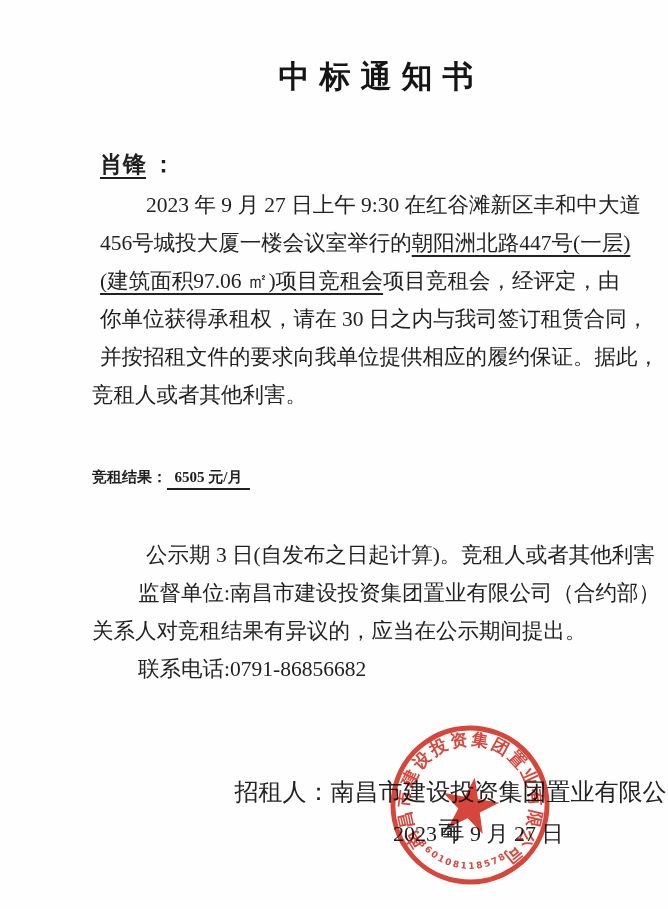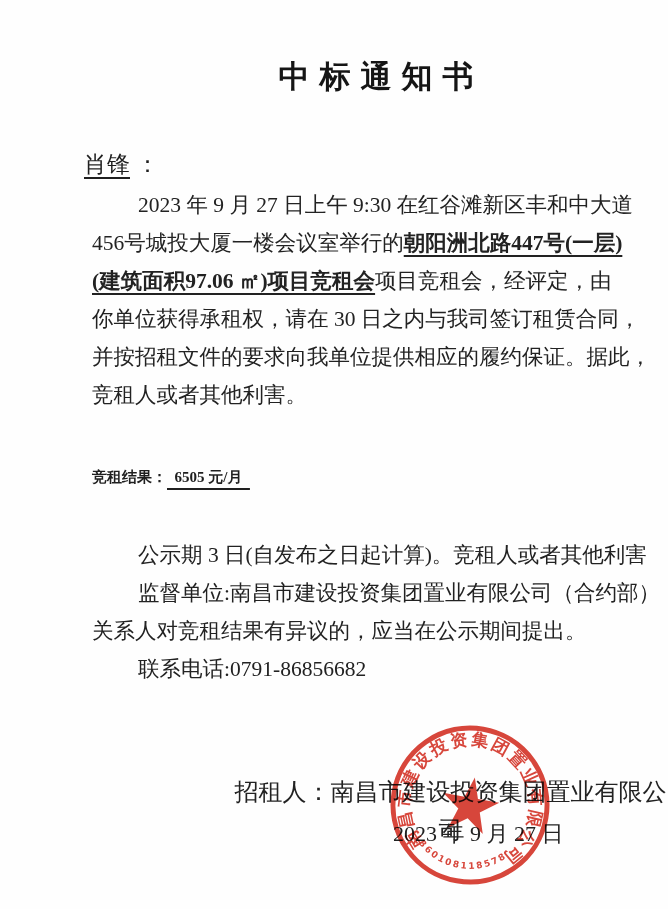--- a/index.html
+++ b/index.html
@@ -19,45 +19,45 @@
     width: 100%;
     text-align: center;
     font-size: 31px;
     font-weight: bold;
     letter-spacing: 10px;
     color: #151515;
     margin-left: 35px;
   }
   .salutation {
     position: absolute;
-    left: 84px; top: 146px;
+    left: 100px; top: 146px;
     height: 38px; line-height: 38px;
     font-size: 23px;
-    font-weight: normal;
+    font-weight: bold;
   }
   .u-name {
     text-decoration: underline;
     text-decoration-thickness: 2px;
     text-underline-offset: 5px;
     padding-right: 6px;
   }
   .para { position: absolute; left: 92px; width: 512px; }
   .para-1 { top: 186px; }
   .para-2 { top: 536px; }
   .line {
     height: 38px;
     line-height: 38px;
     font-size: 21.5px;
     white-space: nowrap;
     color: #222;
   }
-  .fill { text-align: justify; text-align-last: justify; }
+  .fill { text-align: justify; text-align-last: justify; margin-left: 8px; }
   .indent { padding-left: 46px; }
   .emph {
-    font-weight: bold;
+    font-weight: normal;
     text-decoration: underline;
     text-decoration-thickness: 2px;
     text-underline-offset: 5px;
   }
   .result-line {
     position: absolute;
     left: 92px; top: 458px;
     height: 38px; line-height: 38px;
     font-size: 15px;
   }

